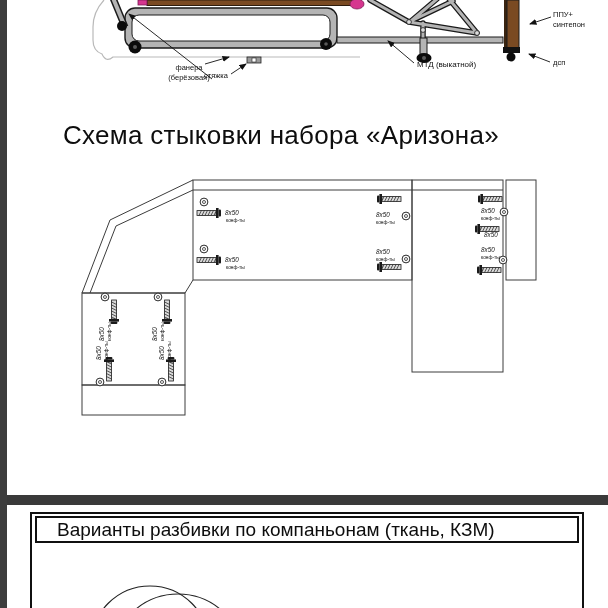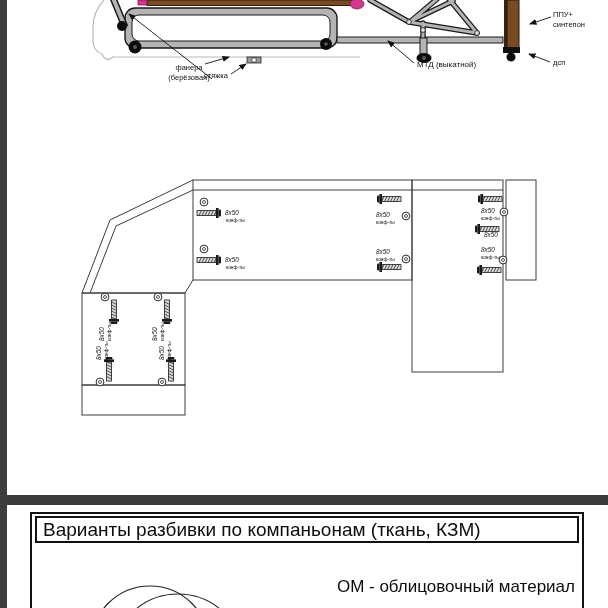--- a/index.html
+++ b/index.html
@@ -4,21 +4,21 @@
 <style>
   html,body{margin:0;padding:0;background:#e9e9e9;}
   #page{position:relative;width:608px;height:608px;background:#ffffff;overflow:hidden;
         font-family:"Liberation Sans",sans-serif;}
   .abs{position:absolute;}
   #left-strip{left:0;top:0;width:7px;height:608px;background:#3d3d3d;}
   #sep-band{left:7px;top:495px;width:601px;height:10px;background:#3a3a3a;}
   #title{left:63px;top:120px;font-size:26px;color:#0d0d0d;letter-spacing:.3px;white-space:nowrap;}
   #footer-frame{left:30px;top:512px;width:554px;height:96px;border:2px solid #101010;border-bottom:none;box-sizing:border-box;}
   .footer-row{position:absolute;left:3px;border:2px solid #101010;box-sizing:border-box;background:#fff;
-              color:#0d0d0d;white-space:nowrap;overflow:hidden;display:flex;align-items:center;padding-left:6px;}
+              color:#0d0d0d;white-space:nowrap;overflow:hidden;display:flex;align-items:center;padding-left:20px;}
   #footer-row1{top:2px;width:544px;height:27px;font-size:19px;}
   #footer-row2{top:30px;width:540px;height:27px;font-size:20px;}
   #facing-note{position:absolute;right:7px;top:63px;font-size:17px;color:#0d0d0d;white-space:nowrap;}
   svg text{fill:#111;}
 </style>
 </head>
 <body>
 
 <div id="page">
 
@@ -80,20 +80,21 @@
 
     <text x="189" y="70" font-size="7.5" text-anchor="middle">фанера</text>
     <text x="189" y="80" font-size="7.5" text-anchor="middle">(берёзовая)</text>
     <text x="204" y="78" font-size="7.5">стяжка</text>
     <text x="417" y="67" font-size="8">МТД (выкатной)</text>
     <text x="553" y="17" font-size="7.5">ППУ+</text>
     <text x="553" y="27" font-size="7.5">синтепон</text>
     <text x="553" y="65" font-size="7.5">дсп</text>
   </svg>
 
+  <div id="title" class="abs">Схема стыковки набора «Аризона»</div>
 
   <svg class="abs" style="left:0;top:160px" width="608" height="260" viewBox="0 0 608 260">
     <g fill="none" stroke="#3c3c3c" stroke-width="1">
       <rect x="193" y="20" width="219" height="100"></rect>
       <line x1="193" y1="30" x2="503" y2="30"></line>
       <rect x="412" y="20" width="91" height="192"></rect>
       <rect x="506" y="20" width="30" height="100"></rect>
       <path d="M193,20 L110,60 L82,133"></path>
       <path d="M193,30 L116,66 L90,133"></path>
       <path d="M82,133 L185,133 L193,120"></path>
@@ -230,21 +231,20 @@
         <text transform="translate(171,200) rotate(-90)" font-size="4.8">конф-ты</text>
       </g>
   </svg>
 
   <div id="sep-band" class="abs"></div>
 
   <div id="footer-frame" class="abs">
     <div id="footer-row1" class="footer-row">
       <span>Варианты разбивки по компаньонам (ткань, КЗМ)</span>
     </div>
-    <div id="facing-note">ОМ - облицовочный материал</div>
   </div>
 
   <svg class="abs" style="left:55px;top:568px" width="210" height="40" viewBox="0 0 210 40">
     <circle cx="95" cy="77" r="59" fill="none" stroke="#222" stroke-width="1.2"></circle>
     <circle cx="123" cy="92" r="66" fill="none" stroke="#222" stroke-width="1.1"></circle>
   </svg>
 
 </div>
 
 </body></html>

